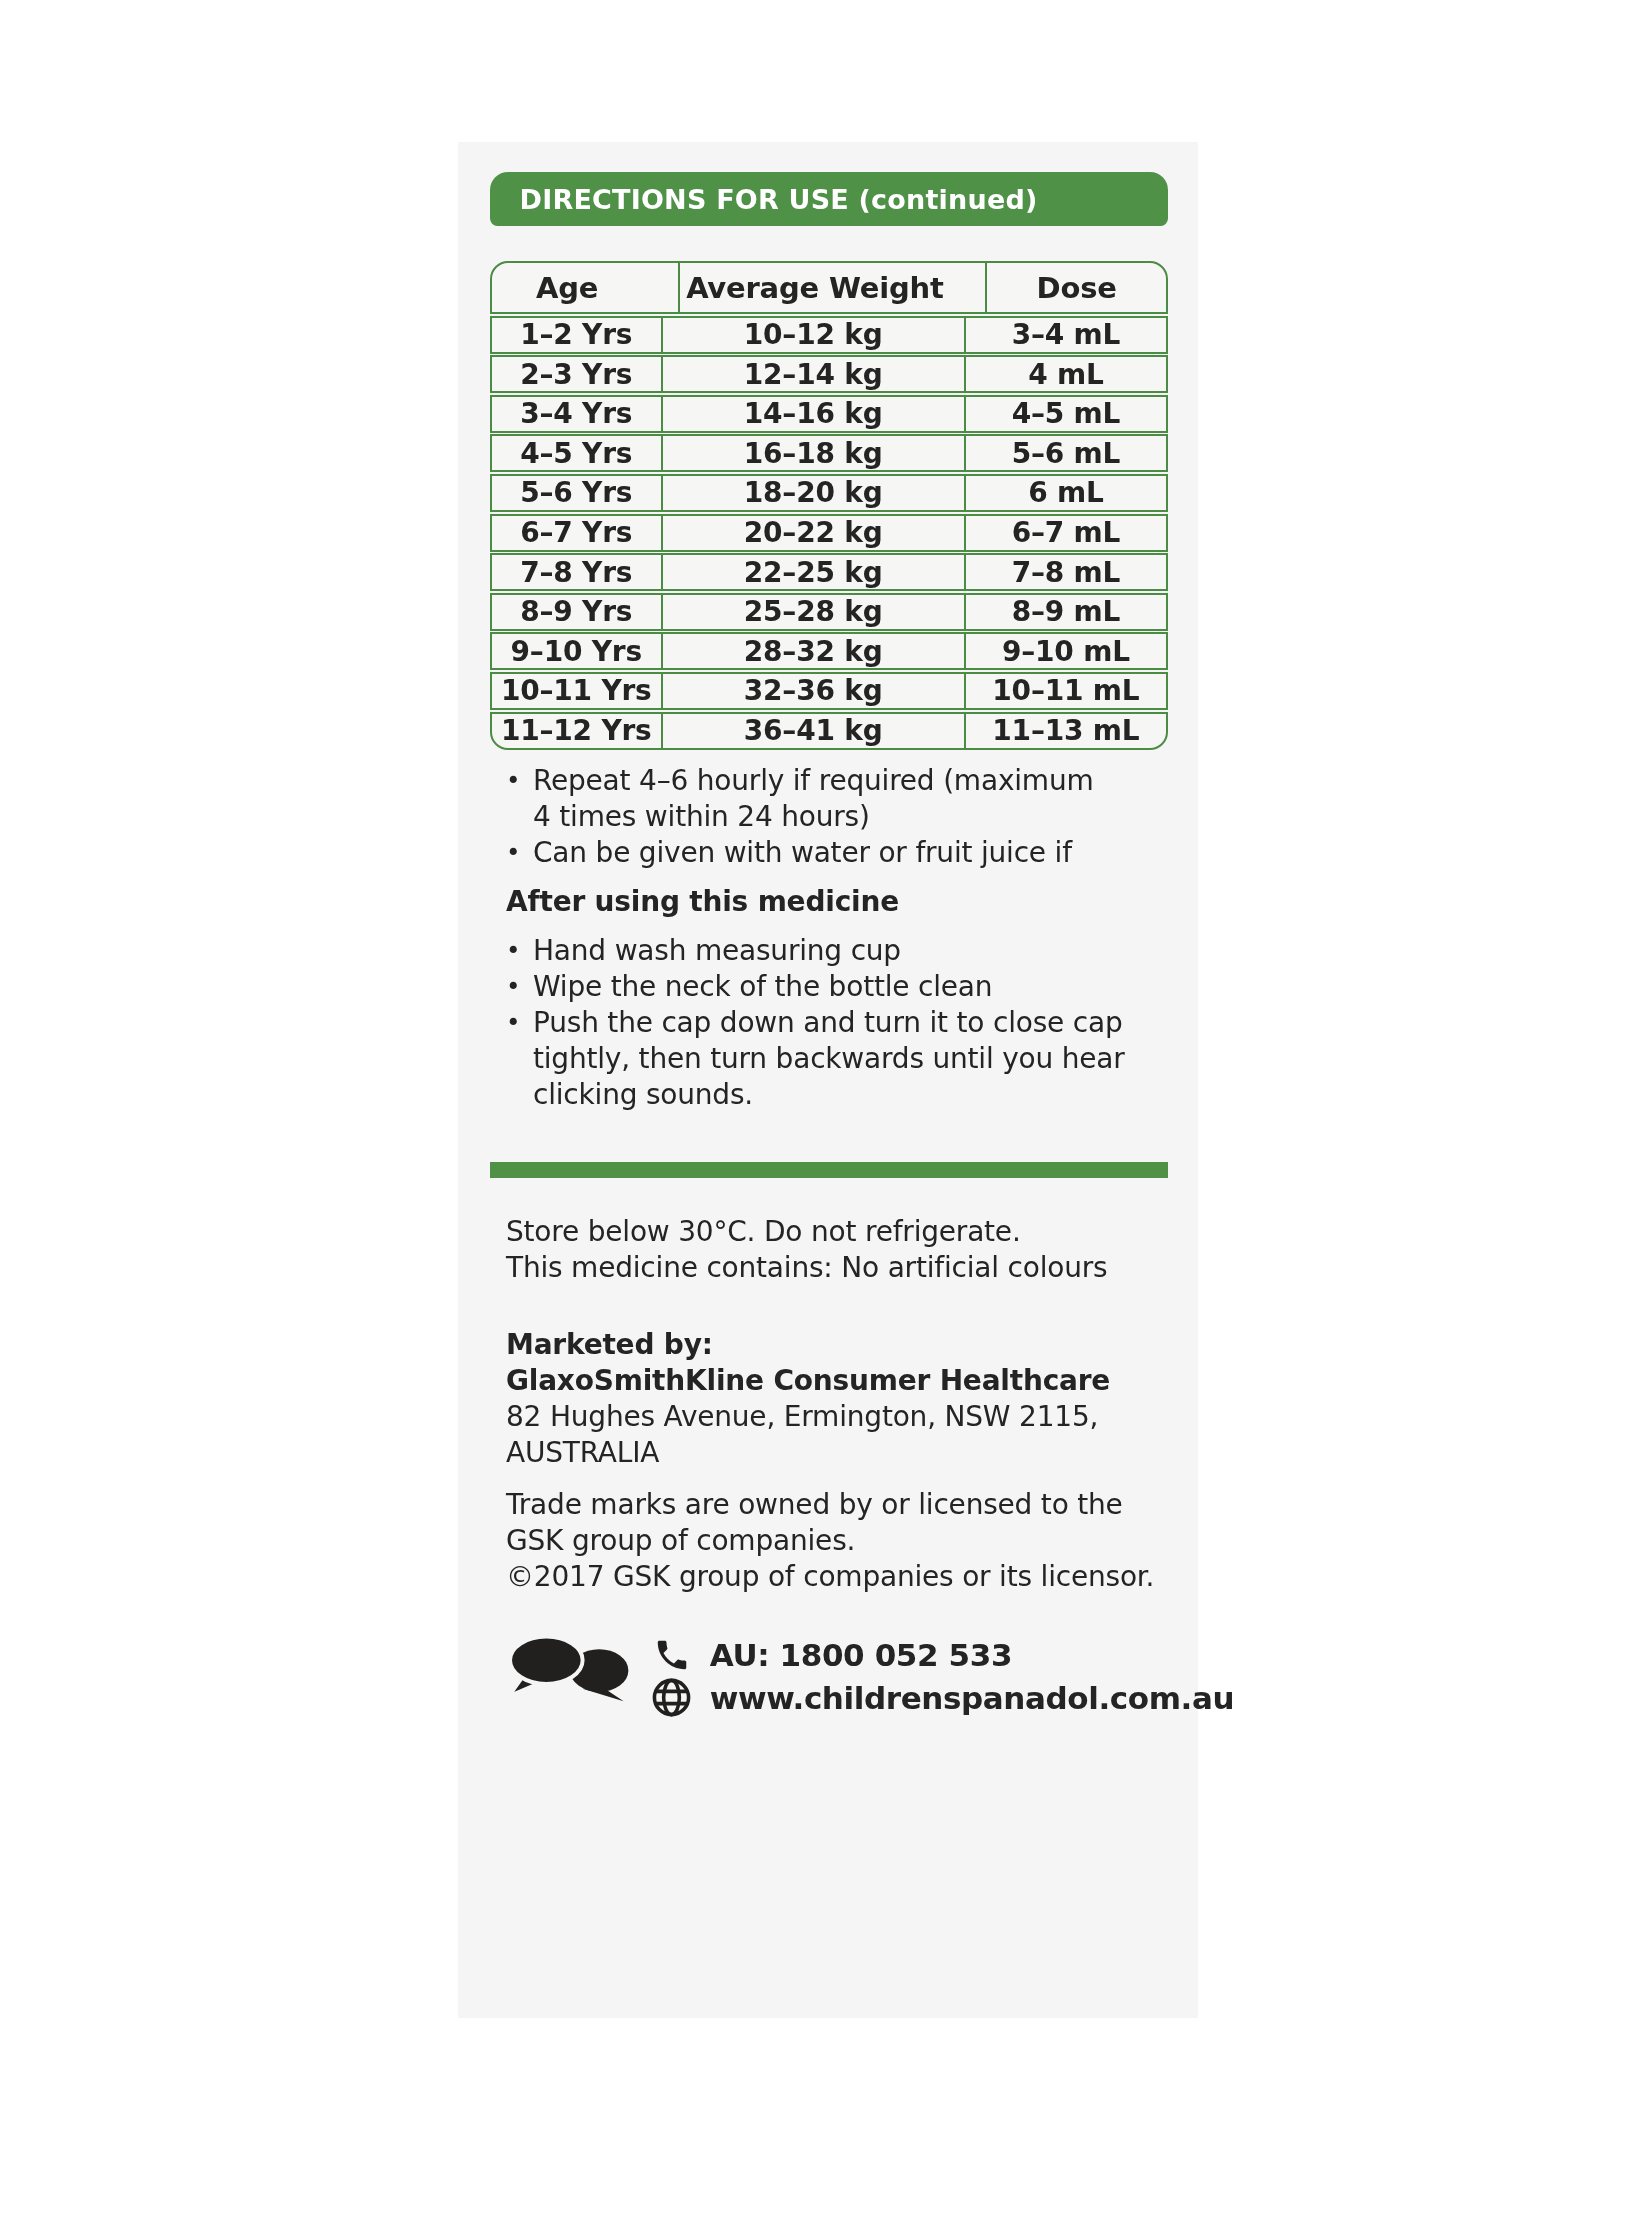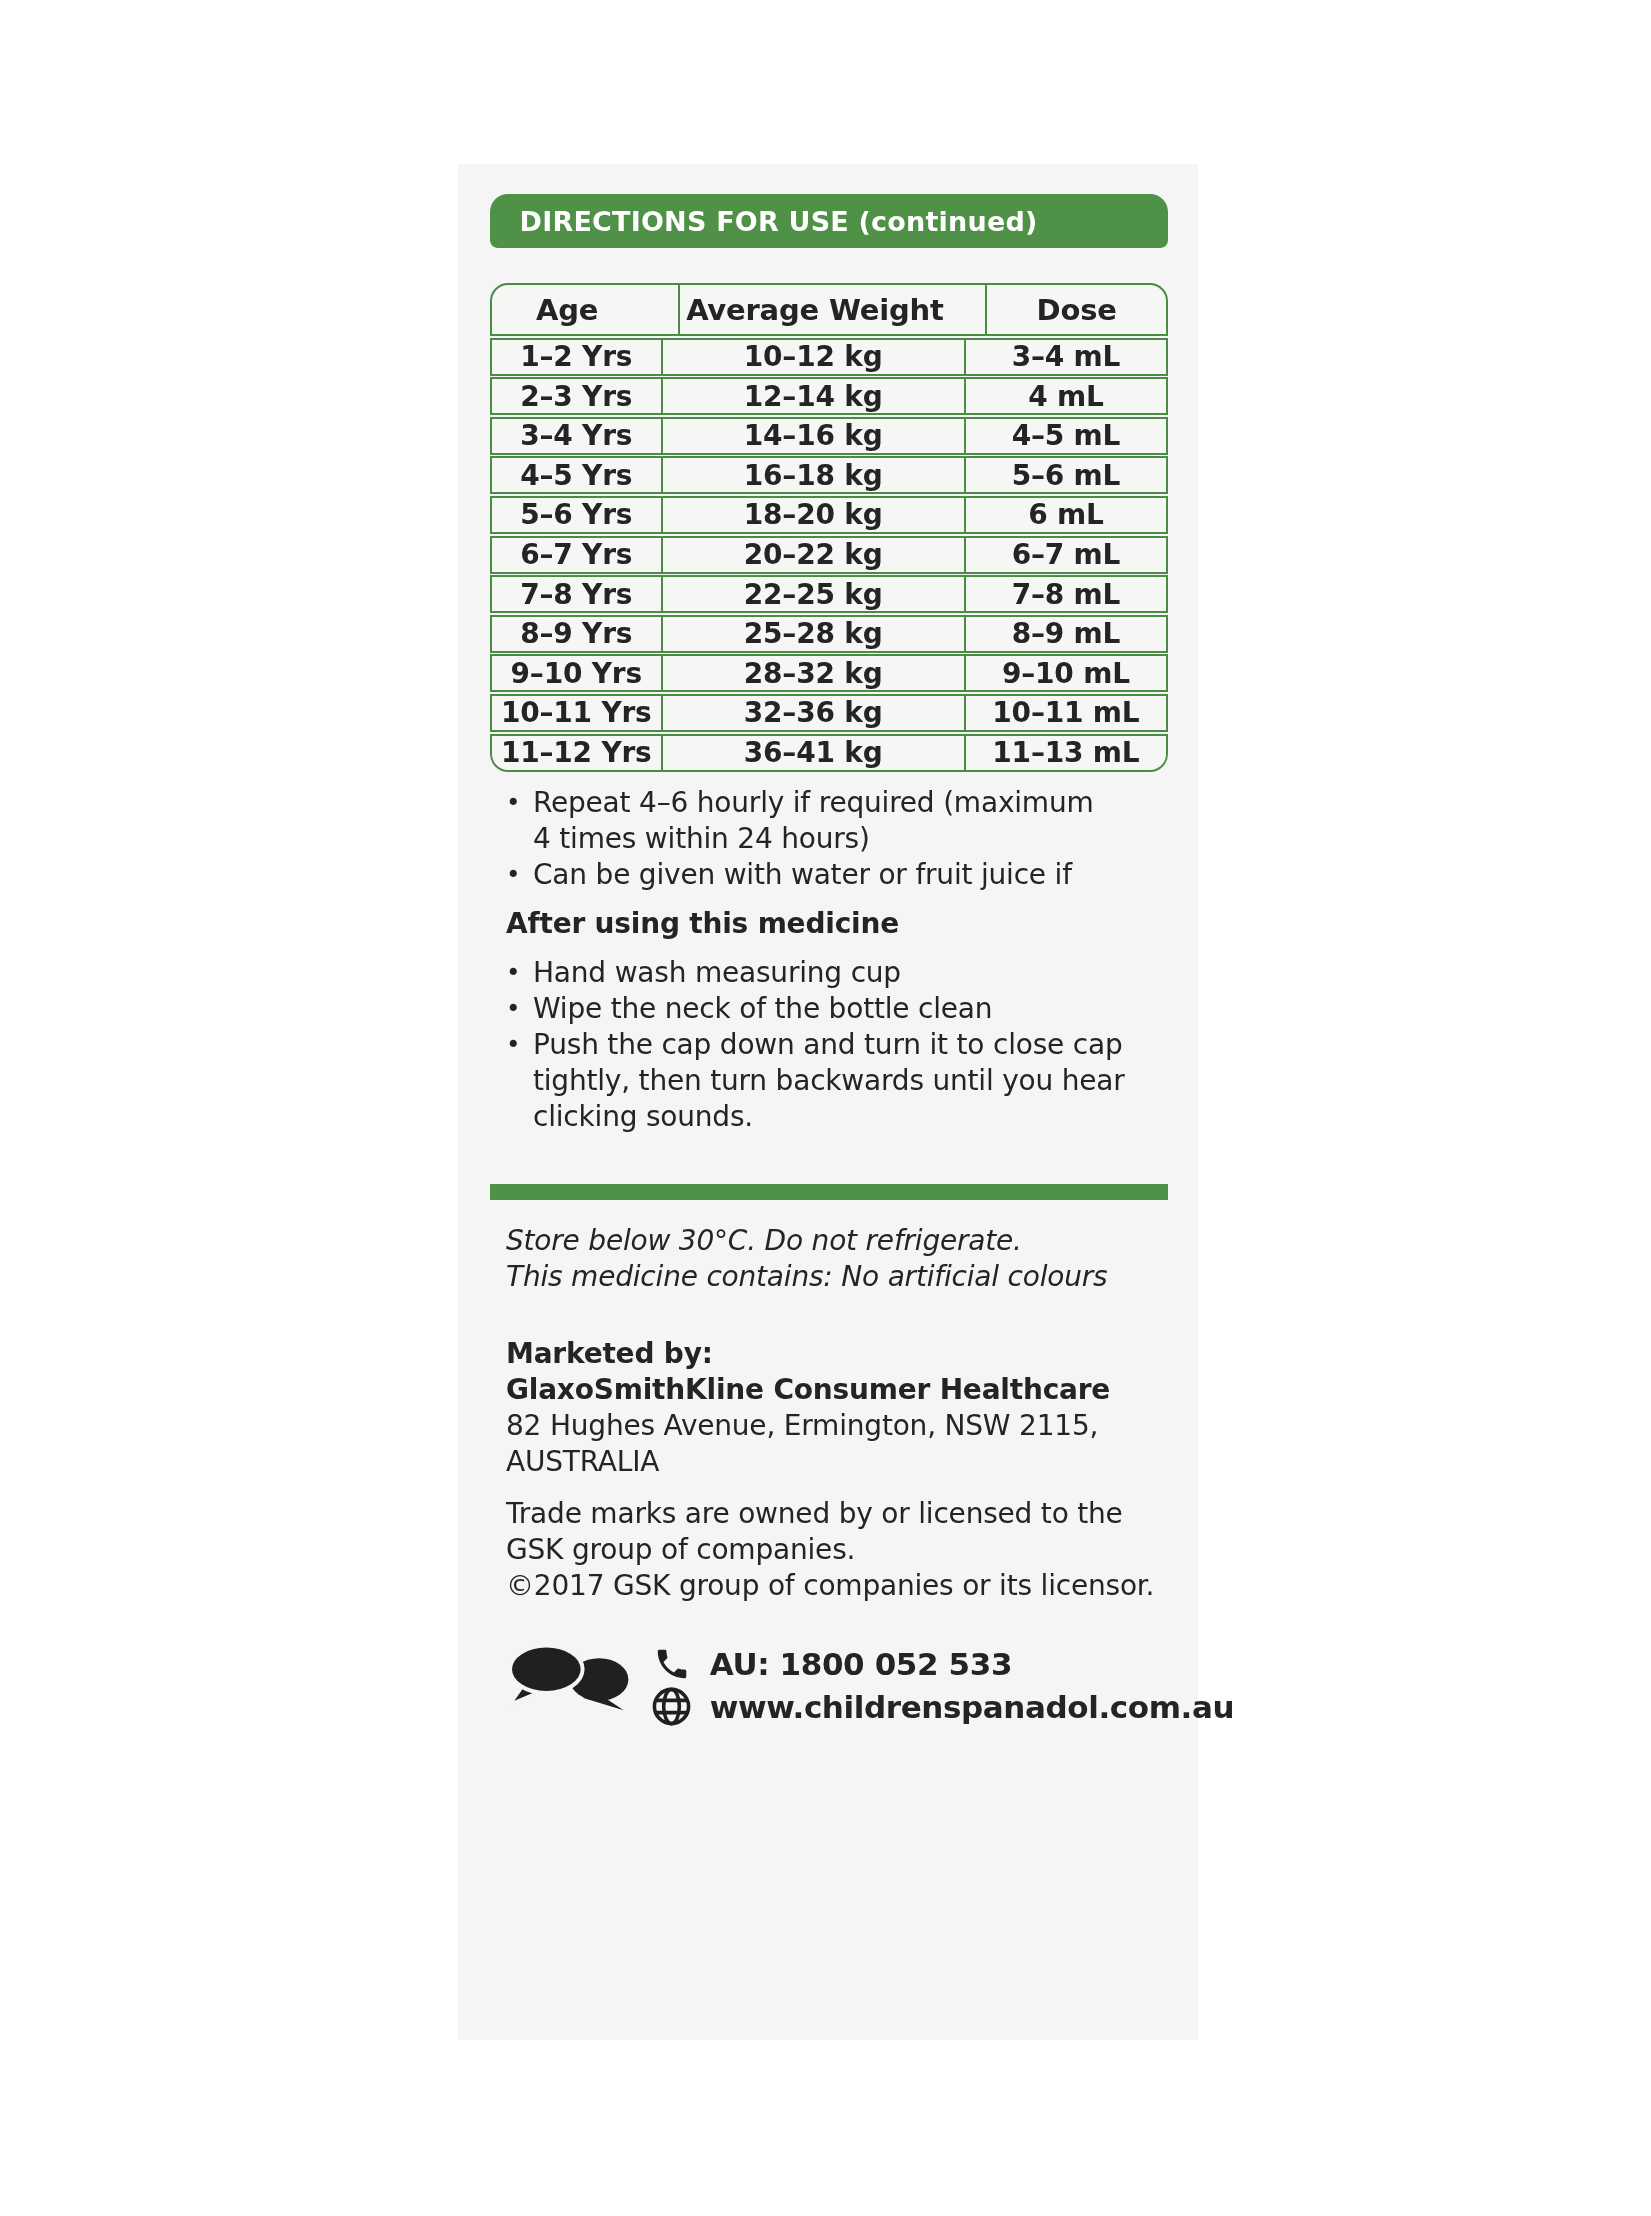--- a/index.html
+++ b/index.html
@@ -7,21 +7,21 @@
     --border-green:#4a8c43;
     --panel-bg:#f4f5f4;
     --row-bg:#f6f7f5;
     --ink:#242424;
     --banner-text:#ffffff;
   }
   *{margin:0;padding:0;box-sizing:border-box;}
   body{background:#ffffff;font-family:"DejaVu Sans","Liberation Sans",sans-serif;color:var(--ink);}
   .screen{position:relative;width:1652px;height:2216px;background:#ffffff;overflow:hidden;}
   .panel{
-    position:absolute;left:458px;top:164px;width:740px;height:1876px;
+    position:absolute;left:458px;top:142px;width:740px;height:1876px;
     background:var(--panel-bg);
   }
   
   .banner{
     margin:30px 29.6px 0 32px;height:54px;
     background:var(--green);
     border-radius:18px 18px 7.4px 7.4px;
     display:flex;align-items:center;
     padding-left:29.6px;
   }
@@ -56,21 +56,21 @@
   .bullets .lines div{white-space:nowrap;}
   .after-heading{
     margin:13px 29.6px 0 48px;font-size:28px;font-weight:700;line-height:36px;letter-spacing:-0.2px;
   }
   .divider{
     margin:49px 29.6px 0 32px;width:678px;height:16.4px;background:var(--green);
   }
   .text-block{margin-left:48px;margin-right:29.6px;font-size:28px;line-height:36px;letter-spacing:-0.2px;}
   .text-block div{white-space:nowrap;}
   .text-block .b{font-weight:700;}
-  .storage{margin-top:23px;font-style:italic;}
+  .storage{margin-top:36px;}
   .marketed{margin-top:41px;}
   .legal{margin-top:16.4px;}
   
   .contact{margin:38px 29.6px 0 48px;display:flex;align-items:flex-start;}
   .bubbles{width:128px;height:71px;flex:0 0 128px;margin-top:1.6px;}
   .contact-col{display:flex;flex-direction:column;margin-left:16.4px;}
   .contact-row{display:flex;align-items:center;height:43px;}
   .contact-row .cicon{width:43px;height:43px;flex:0 0 43px;display:flex;align-items:center;justify-content:center;}
   .contact-row .clabel{margin-left:16.4px;font-size:31px;font-weight:700;letter-spacing:-0.4px;white-space:nowrap;}
 </style>

